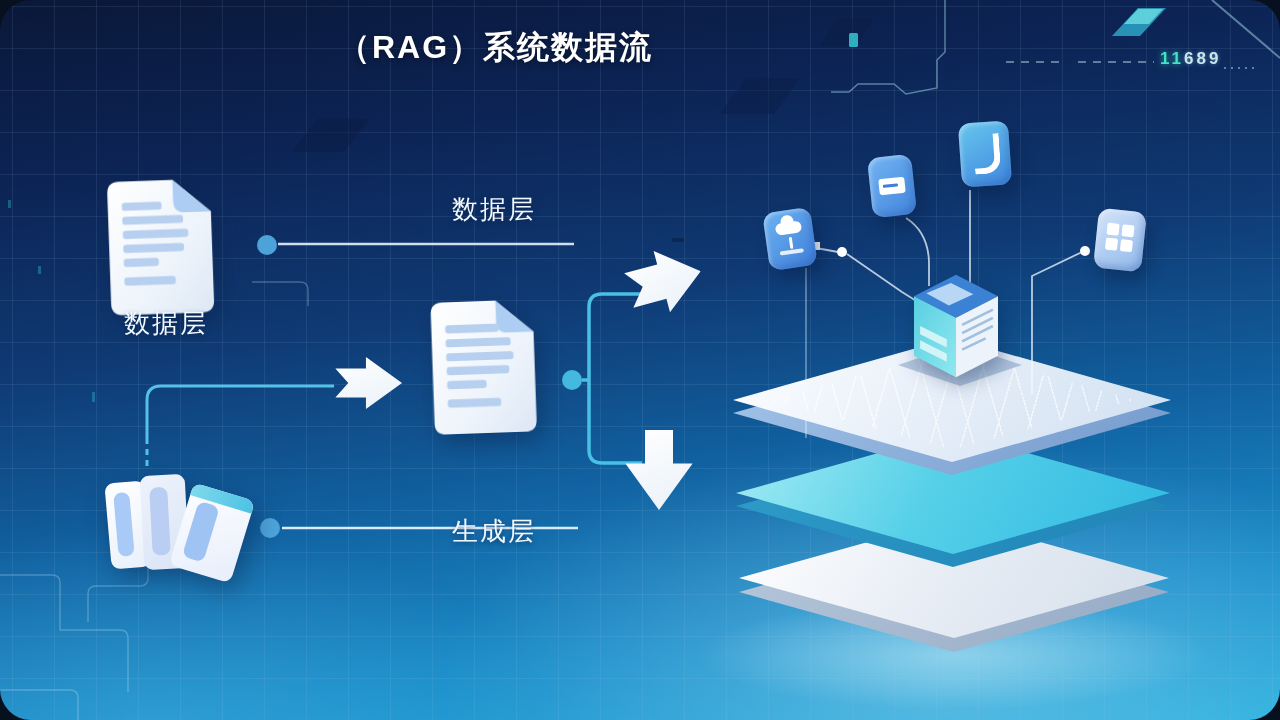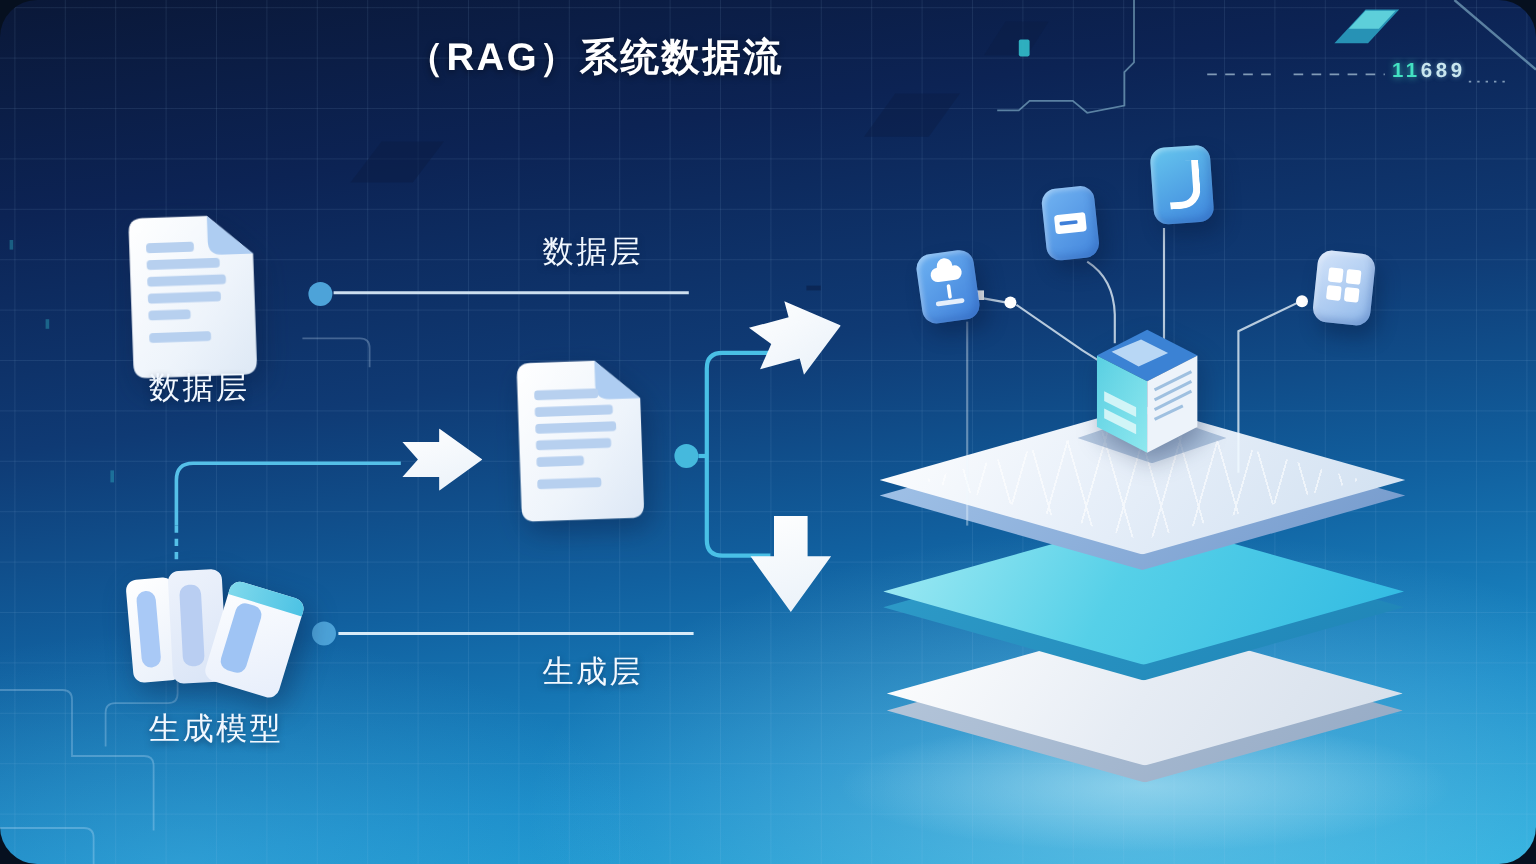--- a/index.html
+++ b/index.html
@@ -251,23 +251,22 @@
         <div class="spine"></div>
       </div>
     <div class="book book2">
         <div class="spine"></div>
       </div>
     <div class="book book3">
       <div class="edge"></div>
       <div class="spine"></div>
     </div>
   </div>
-  <div class="flow-label" style="left:124px;top:590px;">生成模型</div>
-
-  <div class="flow-label" style="left:452px;top:542px;">生成层</div>
+
+  <div class="flow-label" style="left:452px;top:514px;">生成层</div>
 
   <div class="arrow arrow-right arrow-a"></div>
   <div class="arrow arrow-right arrow-b"></div>
   <div class="arrow arrow-down arrow-c"></div>
 
   <div class="server-box">
     <svg width="84" height="104" viewBox="0 0 82 100">
       <defs>
         <linearGradient id="cyface" x1="0" y1="0" x2="1" y2="1">
           <stop offset="0" stop-color="#59cfe2"></stop>

